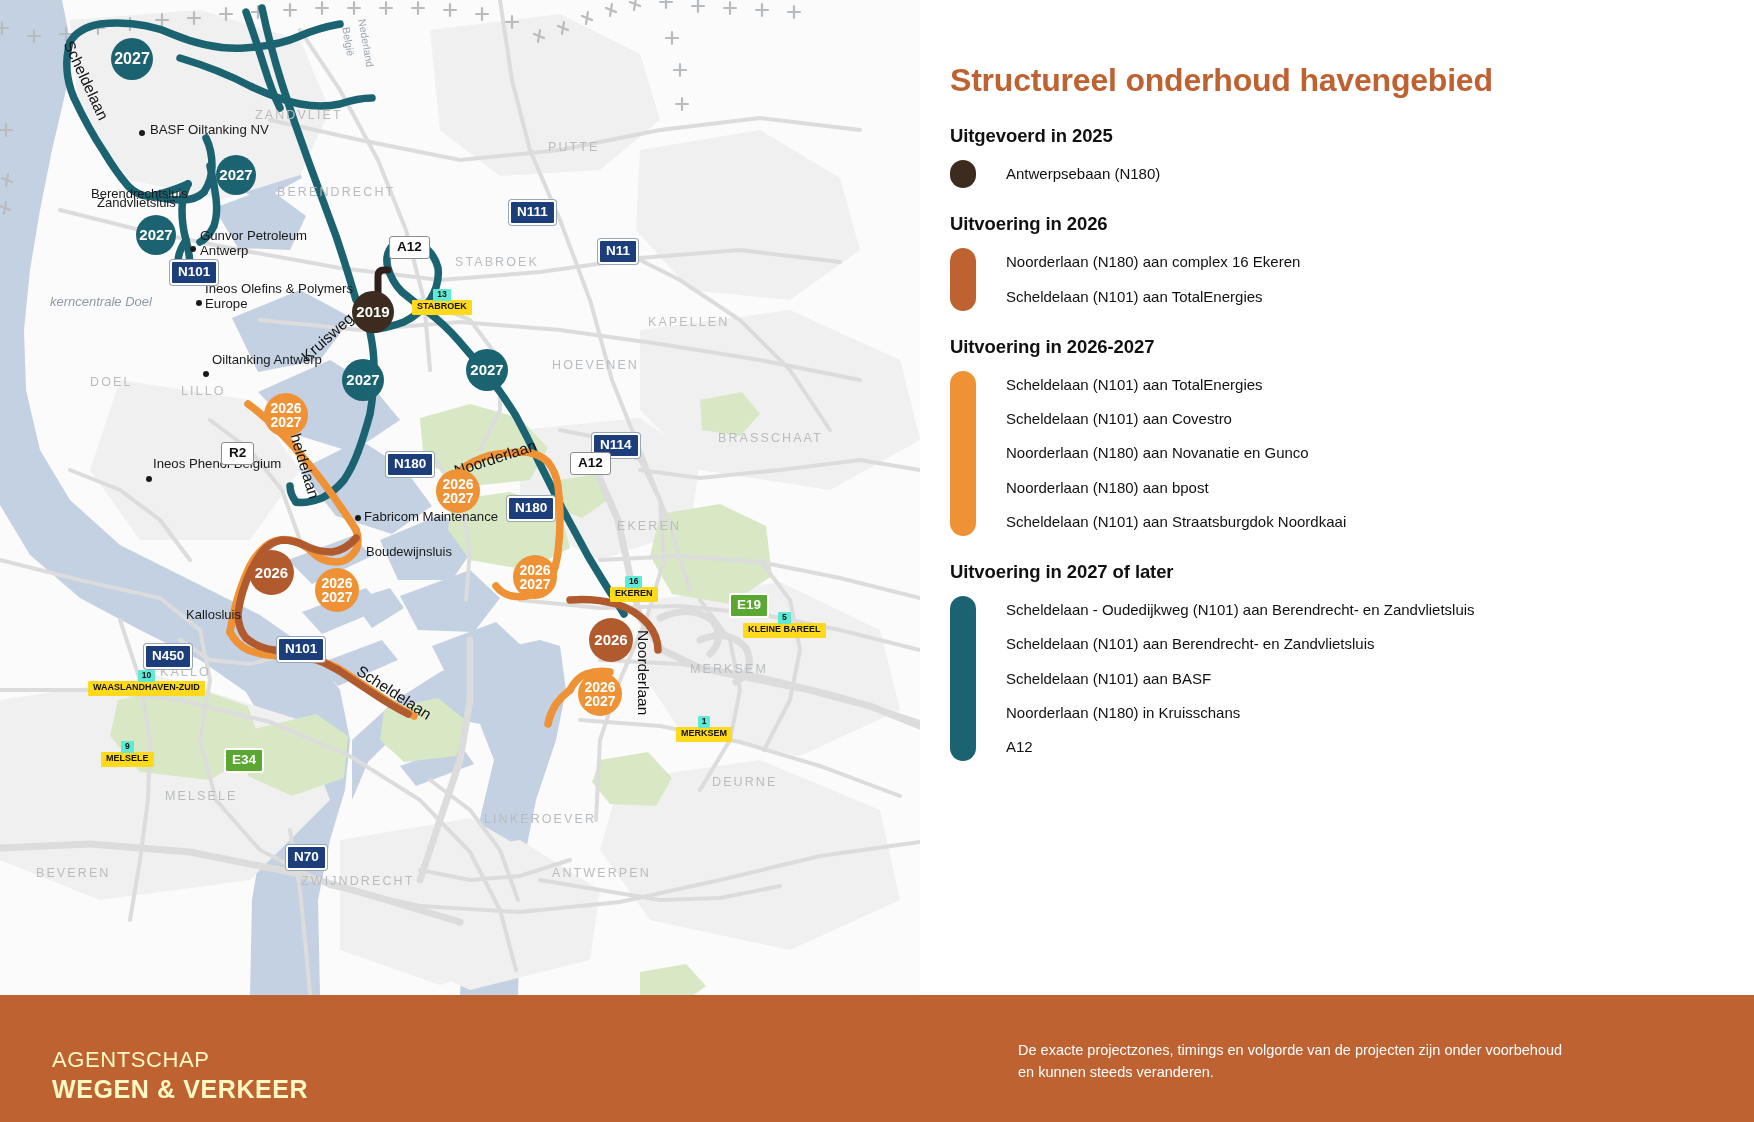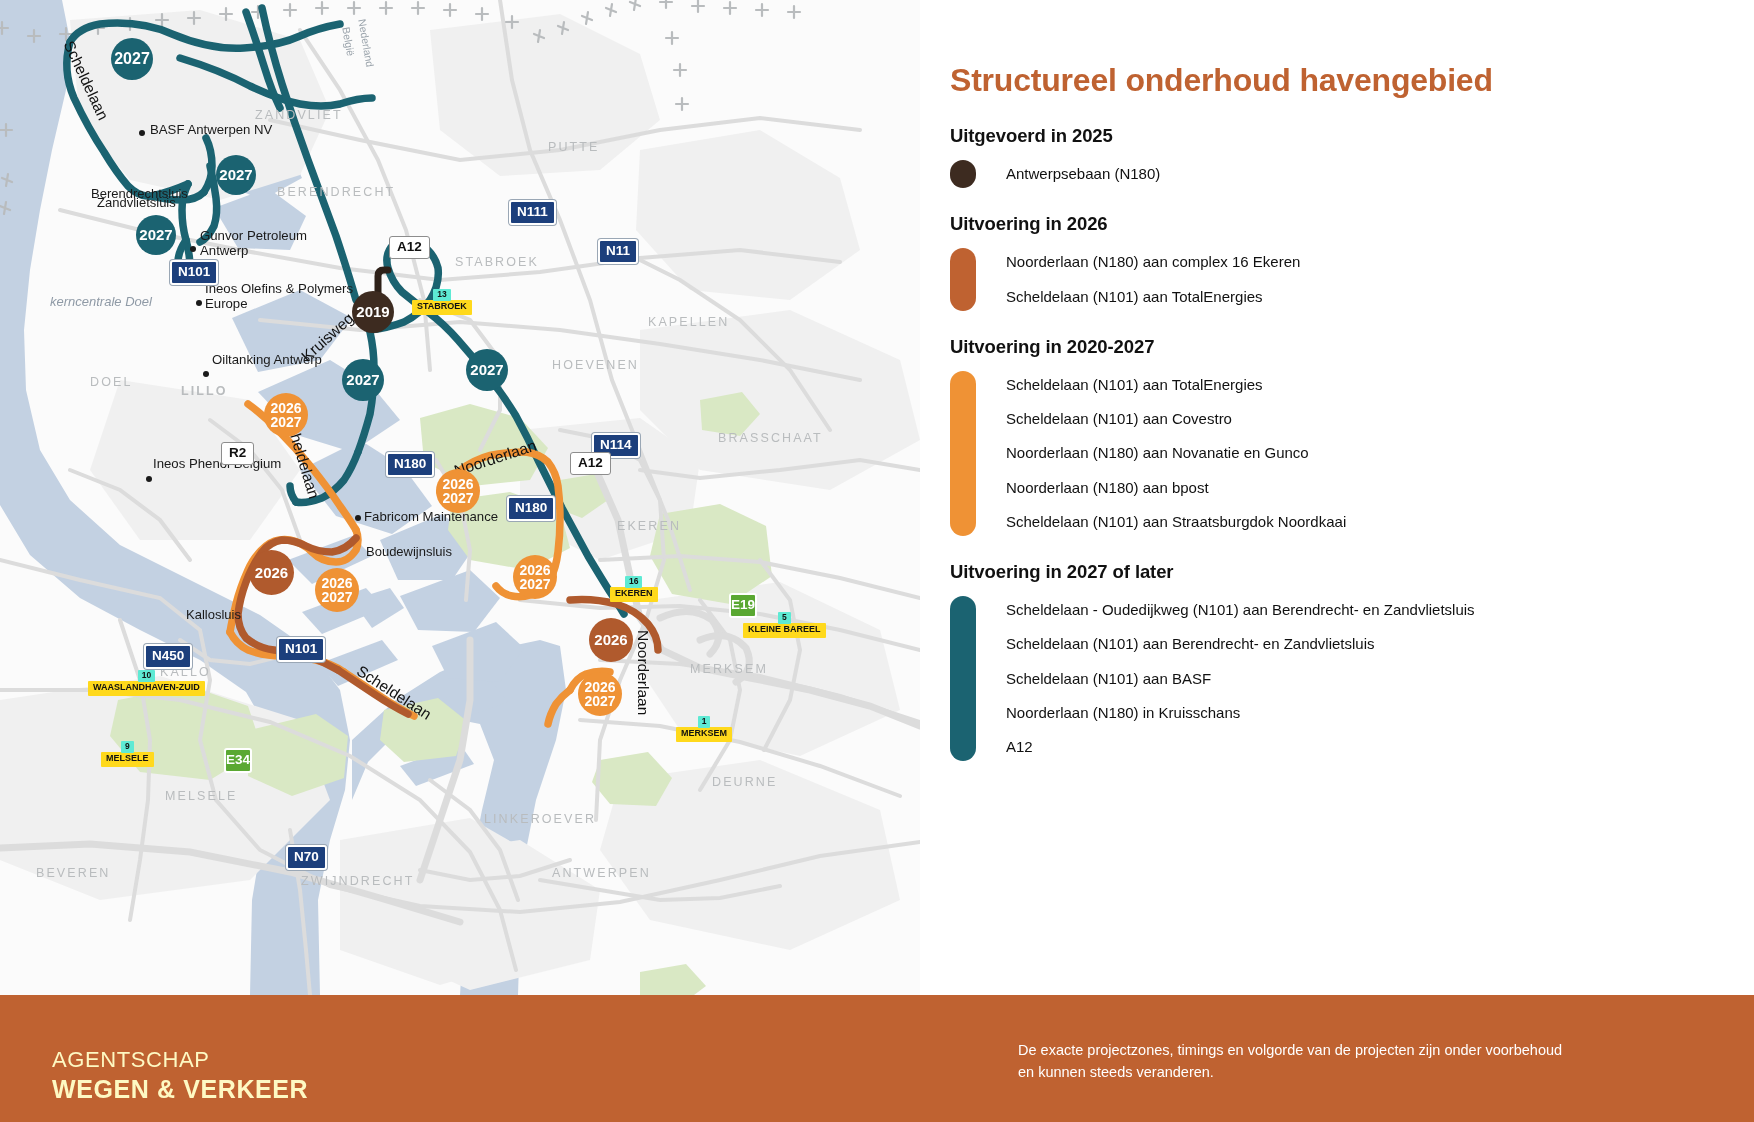--- a/index.html
+++ b/index.html
@@ -47,21 +47,21 @@
     background: #1c3f7c; color: #fff; border: 2px solid #fff;
     border-radius: 3px; font-size: 13.5px; padding: 3px 6px 4px;
     box-shadow: 0 0 0 1px #9aa7b5;
   }
   .shield.a {
     background: #ffffff; color: #111; border: 1.5px solid #8d8d8d;
     border-radius: 3px; font-size: 13.5px; padding: 3px 7px 4px;
   }
   .shield.e {
     background: #5aa832; color: #fff; border: 2px solid #fff;
-    border-radius: 3px; font-size: 13.5px; padding: 3px 0 4px;
+    border-radius: 3px; font-size: 13.5px; padding: 3px 6px 4px;
   }
   
   .exit { position: absolute; text-align: center; }
   .exit .num {
     display: inline-block; background: #5eead4; color: #111;
     font-size: 8.5px; font-weight: 700; padding: 1px 4px; line-height: 1.15;
     border-radius: 1px;
   }
   .exit .nm {
     display: block; background: #ffd91c; color: #111;
@@ -347,35 +347,35 @@
     </svg>
 
     <div id="map-overlays">
         <div class="map-label town" style="left: 255px; top: 108px;">ZANDVLIET</div>
         <div class="map-label town" style="left: 548px; top: 140px;">PUTTE</div>
         <div class="map-label town" style="left: 277px; top: 185px;">BERENDRECHT</div>
         <div class="map-label town" style="left: 455px; top: 255px;">STABROEK</div>
         <div class="map-label town" style="left: 648px; top: 315px;">KAPELLEN</div>
         <div class="map-label town" style="left: 552px; top: 358px;">HOEVENEN</div>
         <div class="map-label town" style="left: 90px; top: 375px;">DOEL</div>
-        <div class="map-label town" style="left: 181px; top: 384px; font-weight: bold;">LILLO</div>
+        <div class="map-label town" style="left: 181px; top: 384px;">LILLO</div>
         <div class="map-label town" style="left: 718px; top: 431px;">BRASSCHAAT</div>
         <div class="map-label town" style="left: 617px; top: 519px;">EKEREN</div>
         <div class="map-label town" style="left: 160px; top: 665px;">KALLO</div>
         <div class="map-label town" style="left: 690px; top: 662px;">MERKSEM</div>
         <div class="map-label town" style="left: 712px; top: 775px;">DEURNE</div>
         <div class="map-label town" style="left: 165px; top: 789px;">MELSELE</div>
         <div class="map-label town" style="left: 484px; top: 812px;">LINKEROEVER</div>
         <div class="map-label town" style="left: 552px; top: 866px;">ANTWERPEN</div>
         <div class="map-label town" style="left: 36px; top: 866px;">BEVEREN</div>
         <div class="map-label town" style="left: 301px; top: 874px;">ZWIJNDRECHT</div>
         <div class="map-label hydro" style="left: 50px; top: 294px;">kerncentrale Doel</div>
         <div class="map-label hydro" style="left: 368px; top: 18px; font-size: 10.5px; font-style: normal; color: rgb(154, 163, 171); transform: rotate(80deg); transform-origin: 0px 0px;">Nederland</div>
         <div class="map-label hydro" style="left: 352px; top: 26px; font-size: 10.5px; font-style: normal; color: rgb(154, 163, 171); transform: rotate(80deg); transform-origin: 0px 0px;">België</div>
-        <div class="map-label poi" style="left: 150px; top: 122px; max-width: 150px; white-space: normal;">BASF Antwerpen NV</div>
+        <div class="map-label poi" style="left: 150px; top: 122px; max-width: 150px; white-space: normal;">BASF Oiltanking NV</div>
         <div class="poi-dot" style="left: 139px; top: 130px;"></div>
         <div class="map-label poi" style="left: 200px; top: 228px; max-width: 150px; white-space: normal;">Gunvor Petroleum Antwerp</div>
         <div class="poi-dot" style="left: 190px; top: 246px;"></div>
         <div class="map-label poi" style="left: 205px; top: 281px; max-width: 150px; white-space: normal;">Ineos Olefins &amp; Polymers Europe</div>
         <div class="poi-dot" style="left: 196px; top: 300px;"></div>
         <div class="map-label poi" style="left: 212px; top: 352px; max-width: 150px; white-space: normal;">Oiltanking Antwerp</div>
         <div class="poi-dot" style="left: 203px; top: 371px;"></div>
         <div class="map-label poi" style="left: 153px; top: 456px; max-width: 150px; white-space: normal;">Ineos Phenol Belgium</div>
         <div class="poi-dot" style="left: 146px; top: 476px;"></div>
         <div class="map-label poi" style="left: 364px; top: 509px; max-width: 150px; white-space: normal;">Fabricom Maintenance</div>
@@ -473,21 +473,21 @@
           <div class="grp-head">Uitvoering in 2026</div>
           <div class="grp-body">
             <div class="swatch" style="background: rgb(191, 98, 49);"></div>
             <div class="items">
               <div class="item">Noorderlaan (N180) aan complex 16 Ekeren</div>
               <div class="item">Scheldelaan (N101) aan TotalEnergies</div>
             </div>
           </div>
         </div>
         <div class="grp" style="margin-bottom: 22px;">
-          <div class="grp-head">Uitvoering in 2020-2027</div>
+          <div class="grp-head">Uitvoering in 2026-2027</div>
           <div class="grp-body">
             <div class="swatch" style="background: rgb(239, 146, 53);"></div>
             <div class="items">
               <div class="item">Scheldelaan (N101) aan TotalEnergies</div>
               <div class="item">Scheldelaan (N101) aan Covestro</div>
               <div class="item">Noorderlaan (N180) aan Novanatie en Gunco</div>
               <div class="item">Noorderlaan (N180) aan bpost</div>
               <div class="item">Scheldelaan (N101) aan Straatsburgdok Noordkaai</div>
             </div>
           </div>

